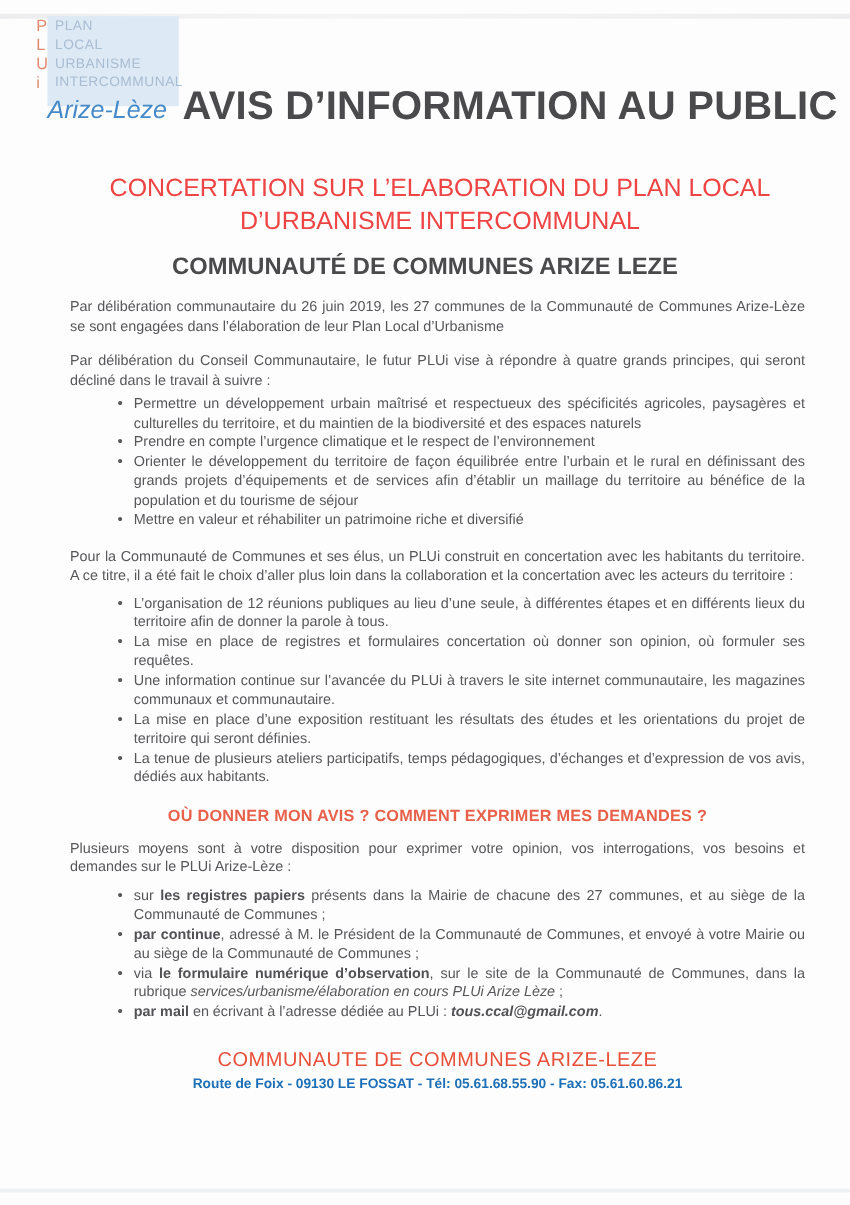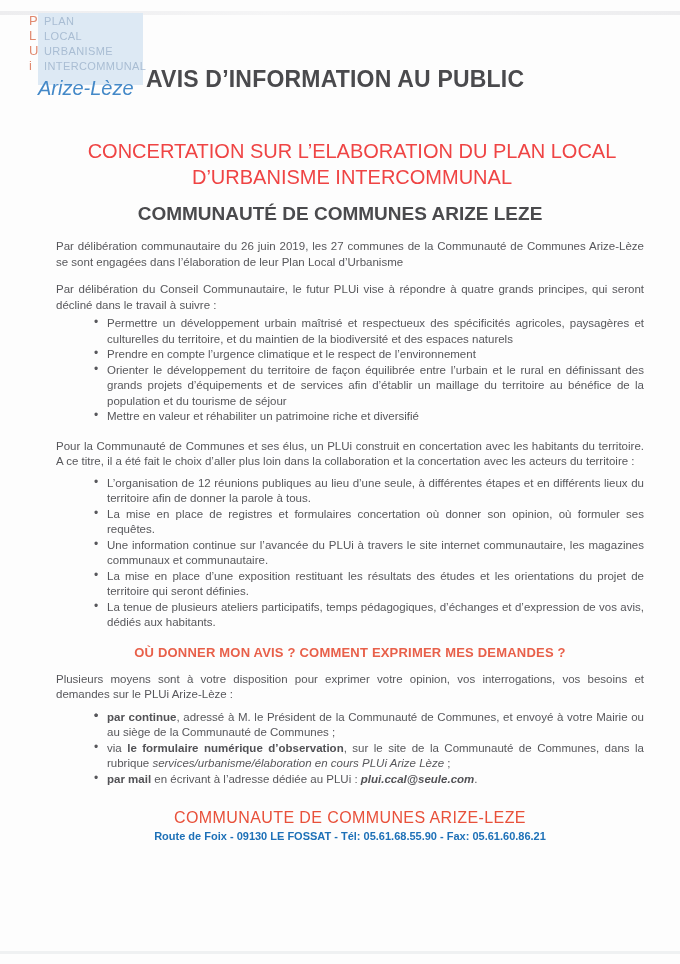--- a/index.html
+++ b/index.html
@@ -19,21 +19,21 @@
   
   .logo { position:absolute; left:29px; top:13px; width:130px; }
   .logo-bg { position:absolute; left:9px; top:0; width:105px; height:72px; background:#dde9f4; }
   .logo-rows { position:relative; }
   .logo-row { height:15px; display:flex; align-items:center; }
   .logo-letter { width:10px; color:#e18a70; font-size:13px; line-height:13px; }
   .logo-word { margin-left:5px; color:#a9bdd3; font-size:11px; letter-spacing:0.4px; }
   .logo-region { position:relative; margin:4px 0 0 9px; color:#4489c8; font-style:italic; font-size:20px; }
   .doc-title {
     position:absolute; left:146px; top:66px;
-    font-size:23px; font-weight:bold; color:#4a4a4d; letter-spacing:0.2px; white-space:nowrap;
+    font-size:32px; font-weight:bold; color:#4a4a4d; letter-spacing:0.2px; white-space:nowrap;
   }
   
   .subject { text-align:center; margin-top:20px; }
   .subject-line { font-size:20px; line-height:26px; font-weight:normal; color:#ef4444;margin-left:24px; }
   .subject-line3 { font-size:19px; font-weight:bold; color:#4a4a4d; margin-top:13px; }
   
   .body { padding:0 36px 0 56px; }
   .body-text { font-size:11.5px; line-height:15.5px; text-align:justify; margin:12px 0 0 0; }
   .p-first { margin-top:14px; }
   ul.blist { list-style:none; margin:3px 0 0 0; padding:0 0 0 30px; }
@@ -115,30 +115,30 @@
       <li><span class="blt">•</span><span>La mise en place d’une exposition restituant les résultats des études et les orientations du projet de territoire qui seront définies.</span></li>
       <li><span class="blt">•</span><span>La tenue de plusieurs ateliers participatifs, temps pédagogiques, d’échanges et d’expression de vos avis, dédiés aux habitants.</span></li>
     </ul>
 
     <div class="avis-heading">OÙ DONNER MON AVIS ? COMMENT EXPRIMER MES DEMANDES ?</div>
 
     <p class="body-text">Plusieurs moyens sont à votre disposition pour exprimer votre opinion, vos interrogations, vos besoins et demandes sur le PLUi Arize-Lèze :</p>
 
     <ul class="blist" style="margin-top:7px;">
       <li>
-        <span class="blt">•</span>
+        <span class="blt">•</span><span><span>sur </span><b>les registres papiers</b><span> présents dans la Mairie de chacune des 27 communes, et au siège de la Communauté de Communes ;</span></span>
       </li>
       <li>
         <span class="blt">•</span><span><b>par continue</b><span>, adressé à M. le Président de la Communauté de Communes, et envoyé à votre Mairie ou au siège de la Communauté de Communes ;</span></span>
       </li>
       <li>
         <span class="blt">•</span><span><span>via </span><b>le formulaire numérique d’observation</b><span>, sur le site de la Communauté de Communes, dans la rubrique </span><i>services/urbanisme/élaboration en cours PLUi Arize Lèze</i><span> ;</span></span>
       </li>
       <li>
-        <span class="blt">•</span><span><b>par mail</b><span> en écrivant à l’adresse dédiée au PLUi : </span><b class="bi">plui.ccal@seule.com</b><span>.</span></span>
+        <span class="blt">•</span><span><b>par mail</b><span> en écrivant à l’adresse dédiée au PLUi : </span><b class="bi">tous.ccal@gmail.com</b><span>.</span></span>
       </li>
     </ul>
 
     <div class="footer">
       <div class="footer-line1">COMMUNAUTE DE COMMUNES ARIZE-LEZE</div>
       <div class="footer-line2">Route de Foix - 09130 LE FOSSAT - Tél: 05.61.68.55.90 - Fax: 05.61.60.86.21</div>
     </div>
   </div>
 
   <div class="scan-band-bottom"></div>

